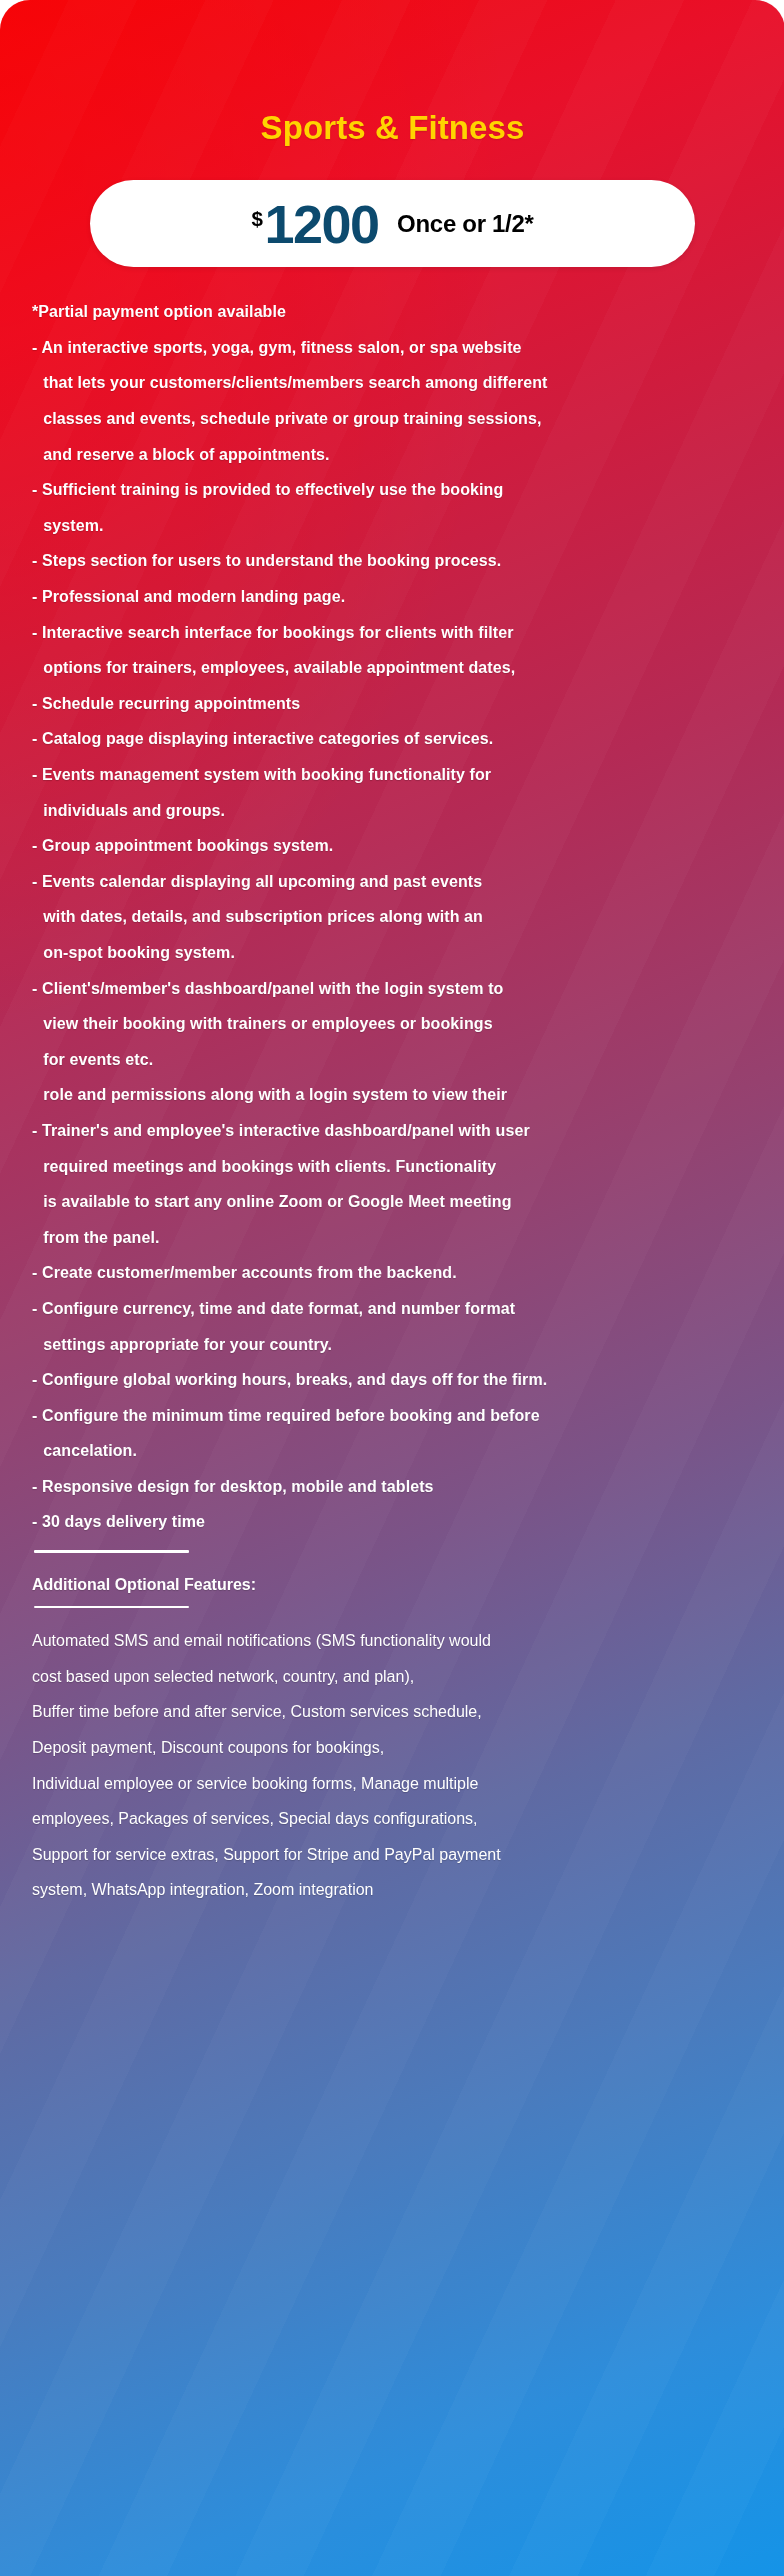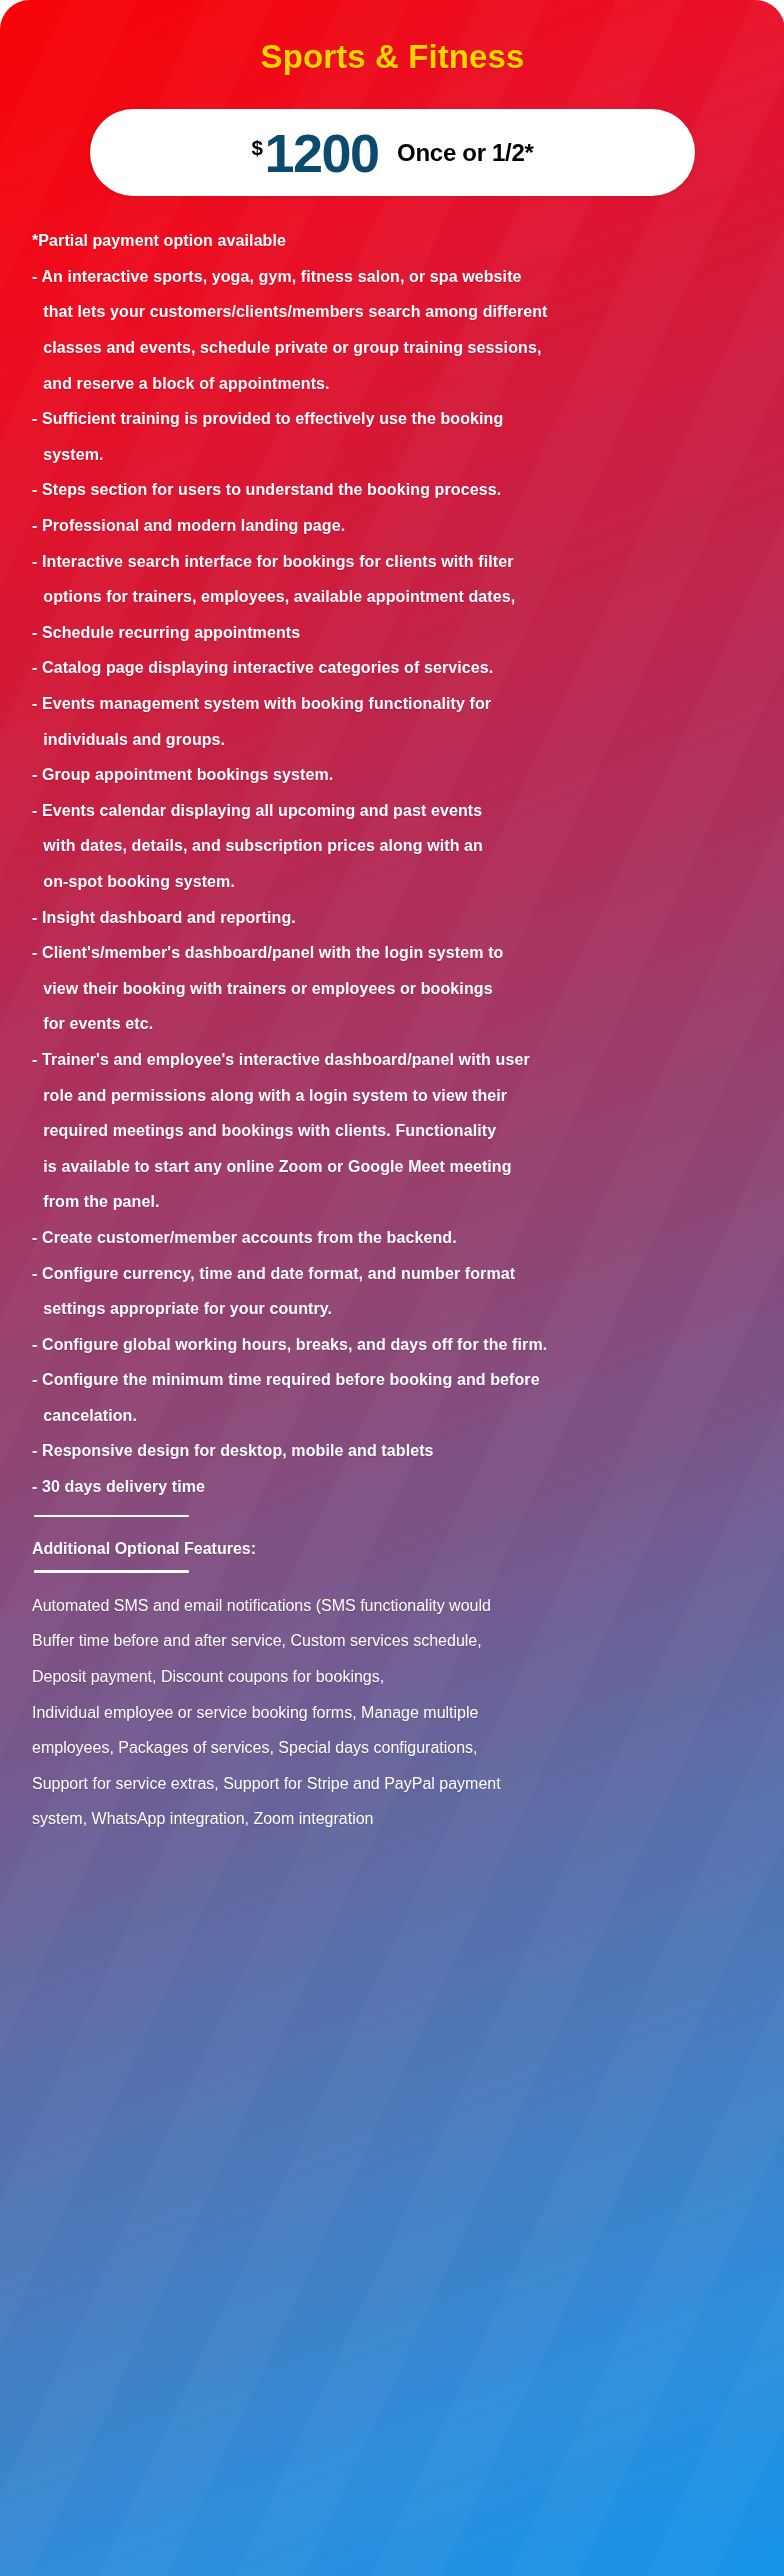--- a/index.html
+++ b/index.html
@@ -59,21 +59,21 @@
     padding: 0 0 20.6px 0;
   }
 
   
   .title {
     text-align: center;
     color: #ffd400;
     font-size: 33px;
     font-weight: 700;
     letter-spacing: 0.1px;
-    padding-top: 39px;
+    padding-top: 110px;
     line-height: 1.1;
     text-shadow: 0 1px 1.5px rgba(0,0,0,0.12);
   }
 
   .price-wrap {
     display: flex;
     justify-content: center;
     margin-top: 34px;
   }
 
@@ -193,26 +193,25 @@
           <div class="line">- Interactive search interface for bookings for clients with filter</div>
           <div class="line cont">options for trainers, employees, available appointment dates,</div>
           <div class="line">- Schedule recurring appointments</div>
           <div class="line">- Catalog page displaying interactive categories of services.</div>
           <div class="line">- Events management system with booking functionality for</div>
           <div class="line cont">individuals and groups.</div>
           <div class="line">- Group appointment bookings system.</div>
           <div class="line">- Events calendar displaying all upcoming and past events</div>
           <div class="line cont">with dates, details, and subscription prices along with an</div>
           <div class="line cont">on-spot booking system.</div>
-          <div class="line">- Insight dashboard and reporting.</div>
           <div class="line">- Client's/member's dashboard/panel with the login system to</div>
           <div class="line cont">view their booking with trainers or employees or bookings</div>
           <div class="line cont">for events etc.</div>
+          <div class="line cont">role and permissions along with a login system to view their</div>
           <div class="line">- Trainer's and employee's interactive dashboard/panel with user</div>
-          <div class="line cont">role and permissions along with a login system to view their</div>
           <div class="line cont">required meetings and bookings with clients. Functionality</div>
           <div class="line cont">is available to start any online Zoom or Google Meet meeting</div>
           <div class="line cont">from the panel.</div>
           <div class="line">- Create customer/member accounts from the backend.</div>
           <div class="line">- Configure currency, time and date format, and number format</div>
           <div class="line cont">settings appropriate for your country.</div>
           <div class="line">- Configure global working hours, breaks, and days off for the firm.</div>
           <div class="line">- Configure the minimum time required before booking and before</div>
           <div class="line cont">cancelation.</div>
           <div class="line">- Responsive design for desktop, mobile and tablets</div>
@@ -220,20 +219,21 @@
         </div>
 
       <div class="divider"></div>
 
       <div class="section-head">Additional Optional Features:</div>
 
       <div class="divider second"></div>
 
       <div id="optional-list">
           <div class="opt-line">Automated SMS and email notifications (SMS functionality would</div>
+          <div class="opt-line">cost based upon selected network, country, and plan),</div>
           <div class="opt-line">Buffer time before and after service, Custom services schedule,</div>
           <div class="opt-line">Deposit payment, Discount coupons for bookings,</div>
           <div class="opt-line">Individual employee or service booking forms, Manage multiple</div>
           <div class="opt-line">employees, Packages of services, Special days configurations,</div>
           <div class="opt-line">Support for service extras, Support for Stripe and PayPal payment</div>
           <div class="opt-line">system, WhatsApp integration, Zoom integration</div>
         </div>
 
     </div>
   </div>

